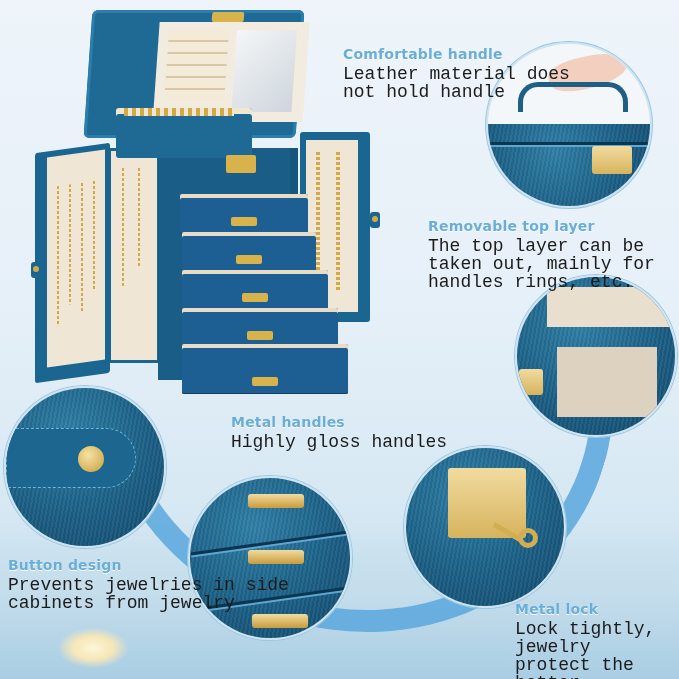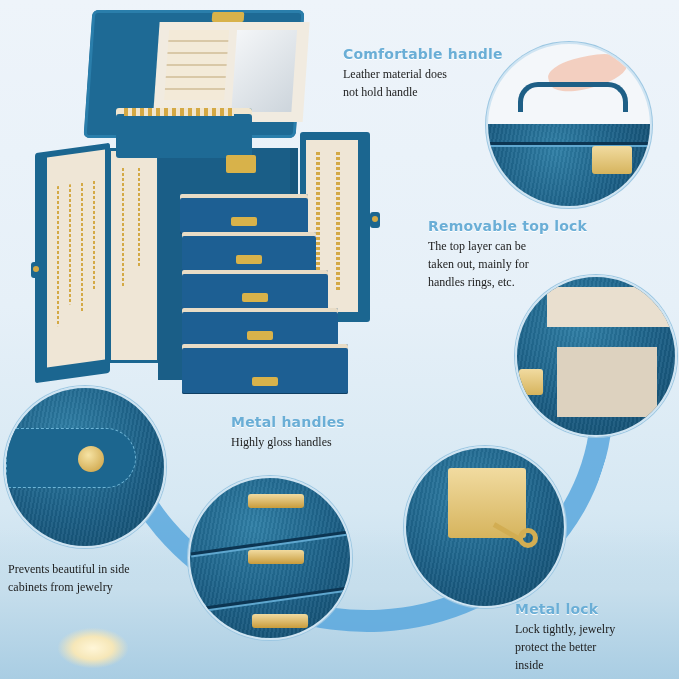--- a/index.html
+++ b/index.html
@@ -58,21 +58,21 @@
   .front-lock { position: absolute; left: 196px; top: 145px; width: 30px; height: 18px; background: #d8b24a; border-radius: 2px; }
   .drawer { position: absolute; background: #1d5f93; border-radius: 2px;
     box-shadow: inset 0 4px 0 #e8dcc6, inset 0 -1px 0 #0f3f63; }
   .drawer .h { position: absolute; left: 50%; bottom: 8px; width: 26px; height: 9px; margin-left: -13px;
     background: #d8b24a; border-radius: 2px; }
 
   
   .callout { position: absolute; }
   .callout .title { font-family: "DejaVu Sans", sans-serif; font-weight: bold; color: #6aaed6;
     font-size: 14px; letter-spacing: .2px; text-shadow: 0 1px 0 #fff; }
-  .callout .desc { font-family: Liberation Serif, serif; color: #1c1c1c; font-size: 12px; line-height: 18px; margin-top: 3px; }
+  .callout .desc { font-family: Liberation Mono, monospace; color: #1c1c1c; font-size: 18px; line-height: 18px; margin-top: 3px; }
 
   
   .hand { position: absolute; left: 60px; top: 12px; width: 80px; height: 32px; background: #f3cfc0;
     border-radius: 40% 60% 50% 50%; transform: rotate(-15deg); }
   .handle-bar { position: absolute; left: 30px; top: 38px; width: 110px; height: 30px; border: 5px solid #1e5f86;
     border-bottom: none; border-radius: 20px 20px 0 0; }
   .box-top { position: absolute; left: 0; top: 80px; width: 170px; height: 90px; }
   .gold-lock { position: absolute; background: linear-gradient(180deg, #f1dba0, #d6b45d); border-radius: 3px; }
 
   .strap { position: absolute; left: 0; top: 40px; width: 130px; height: 60px; background: #1c668f;
@@ -188,38 +188,39 @@
 
   <div class="callout" style="left:343px;top:46px;">
     <div class="title">Comfortable handle</div>
     <div class="desc">
       <div>Leather material does</div>
       <div>not hold handle</div>
     </div>
   </div>
 
   <div class="callout" style="left:428px;top:218px;">
-    <div class="title">Removable top lock</div>
+    <div class="title">Removable top layer</div>
     <div class="desc">
       <div>The top layer can be</div>
       <div>taken out, mainly for</div>
       <div>handles rings, etc.</div>
     </div>
   </div>
 
   <div class="callout" style="left:231px;top:414px;">
     <div class="title">Metal handles</div>
     <div class="desc">
       <div>Highly gloss handles</div>
     </div>
   </div>
 
   <div class="callout" style="left:8px;top:557px;">
-    <div class="desc">
-      <div>Prevents beautiful in side</div>
+    <div class="title">Button design</div>
+    <div class="desc">
+      <div>Prevents jewelries in side</div>
       <div>cabinets from jewelry</div>
     </div>
   </div>
 
   <div class="callout" style="left:515px;top:601px;">
     <div class="title">Metal lock</div>
     <div class="desc">
       <div>Lock tightly, jewelry</div>
       <div>protect the better</div>
       <div>inside</div>

